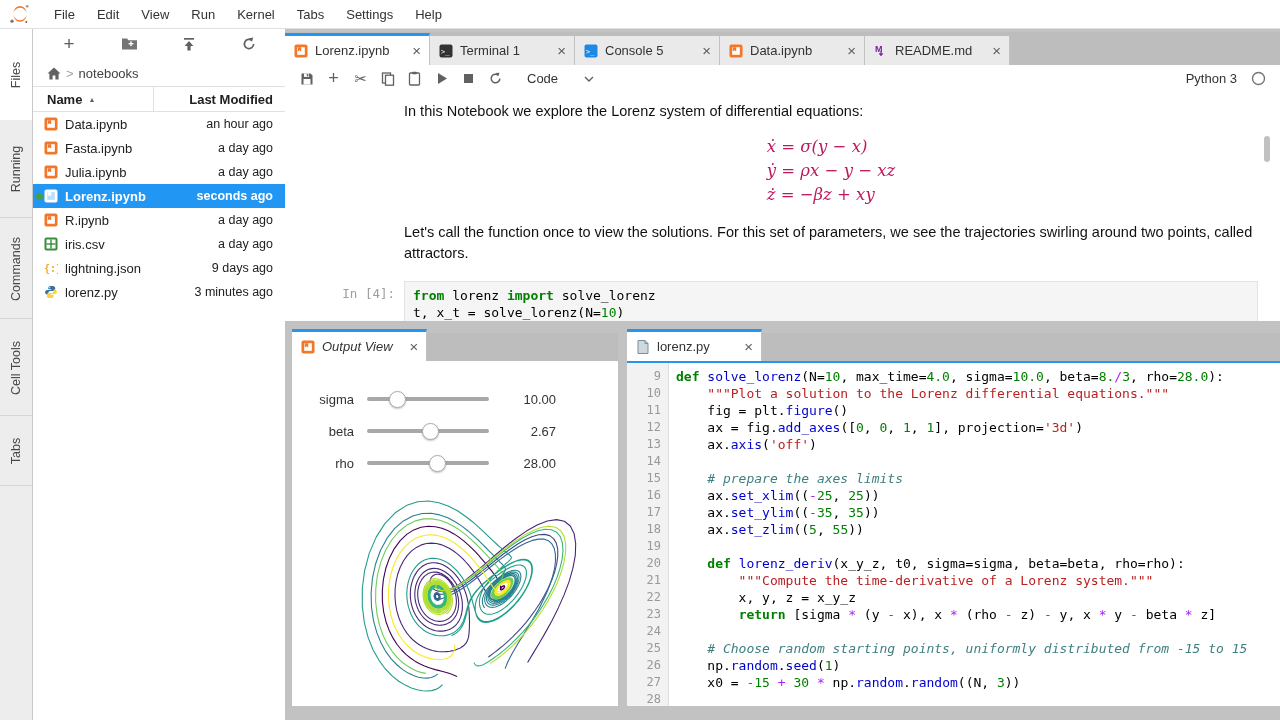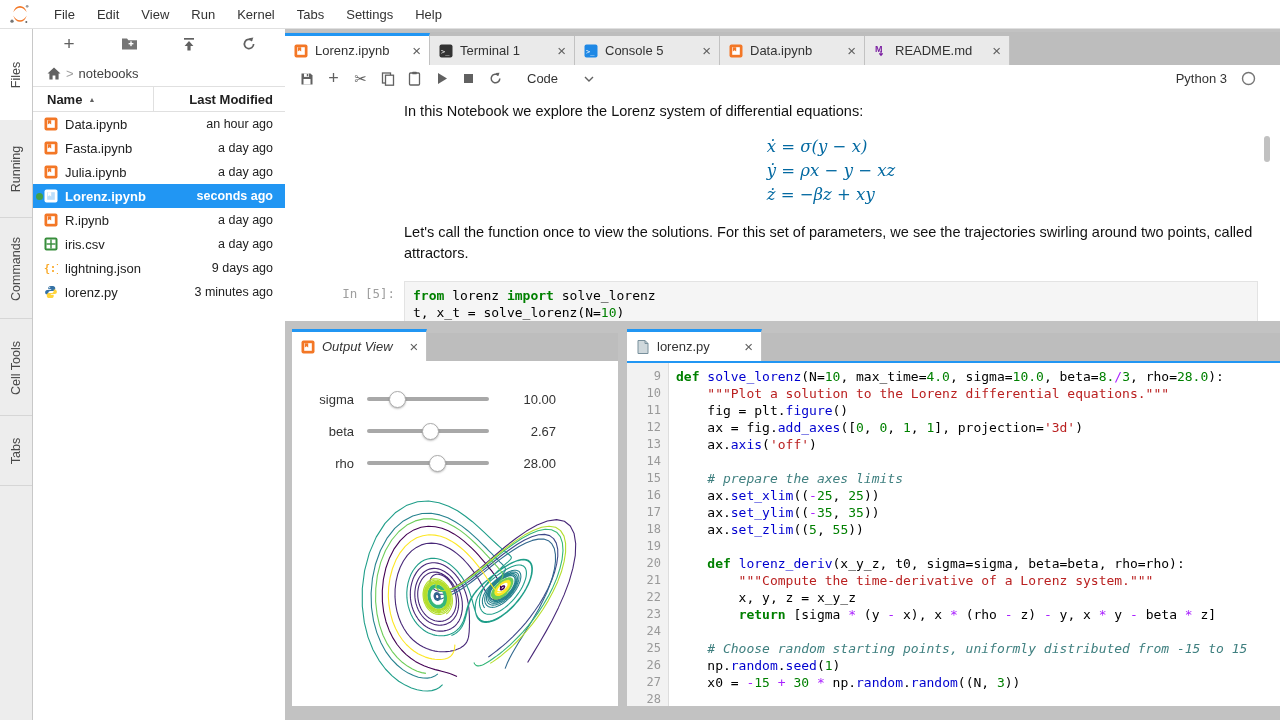--- a/index.html
+++ b/index.html
@@ -41,30 +41,30 @@
   .dtab .ticon{width:14px;height:14px;margin-right:7px;flex:0 0 14px;display:flex;align-items:center;justify-content:center;}
   .dtab .tlabel{flex:1;white-space:nowrap;overflow:hidden;}
   .dtab .tclose{color:#5f5f5f;font-size:15px;margin-left:6px;}
   .dtab.active{background:#fff;border-top:3px solid #2196f3;height:32px;}
   
   #main-tabbar{left:0;top:4px;width:995px;height:33px;}
   #nb-toolbar{position:absolute;left:0;top:37px;width:995px;height:27px;background:#fff;
               border-bottom:1px solid #e0e0e0;display:flex;align-items:center;}
   .tb-btn{width:27px;height:20px;display:flex;align-items:center;justify-content:center;color:#616161;}
   #celltype{display:flex;align-items:center;gap:26px;margin-left:18px;font-size:13px;color:#333;}
-  #kernel-area{margin-left:auto;display:flex;align-items:center;gap:14px;padding-right:24px;font-size:13px;color:#333;}
+  #kernel-area{margin-left:auto;display:flex;align-items:center;gap:14px;padding-right:14px;font-size:13px;color:#333;}
   #notebook{position:absolute;left:0;top:64px;width:995px;height:229px;background:#fff;overflow:hidden;}
   .nb-row{display:flex;}
   .nb-prompt{flex:0 0 110px;text-align:right;padding-right:9px;font-family:"DejaVu Sans Mono",monospace;
              font-size:12.5px;color:#9e9e9e;padding-top:5px;}
   .nb-body{flex:1;margin-right:22px;}
   .md-text{font-size:14.5px;color:#111;line-height:21px;}
   #equations{text-align:center;margin:13px 0 15px 0;}
   #equations .eqlines{display:inline-block;text-align:left;
-     font-family:"DejaVu Serif",serif;font-style:italic;font-size:16.5px;line-height:24px;color:#0369a1;}
+     font-family:"DejaVu Serif",serif;font-style:italic;font-size:16.5px;line-height:24px;color:#be185d;}
   .code-area{background:#f5f5f5;border:1px solid #e3e3e3;padding:5px 8px;
              font-family:"DejaVu Sans Mono",monospace;font-size:13px;line-height:17px;white-space:pre;}
   
   #out-tabbar{left:7px;top:305px;width:326px;height:28px;}
   #out-tabbar .dtab{width:135px;font-style:italic;}
   #output-panel{position:absolute;left:7px;top:333px;width:326px;height:345px;background:#fff;overflow:hidden;}
   .slider-row{display:flex;align-items:center;height:32px;}
   .slider-label{flex:0 0 62px;text-align:right;font-size:13px;color:#333;}
   .slider-track-wrap{position:relative;width:122px;height:16px;margin:0 15px 0 13px;}
   .slider-track{position:absolute;left:0;top:6px;width:122px;height:4px;background:#a8a8a8;border-radius:2px;}
@@ -406,21 +406,21 @@
     <div id="notebook">
       <div class="nb-row" style="padding-top:9px;">
         <div class="nb-prompt"></div>
         <div class="nb-body">
           <div class="md-text">In this Notebook we explore the Lorenz system of differential equations:</div>
           <div id="equations"><div class="eqlines" id="eq-lines"><div>ẋ = σ(y − x)</div><div>ẏ = ρx − y − xz</div><div>ż = −βz + xy</div></div></div>
           <div class="md-text">Let's call the function once to view the solutions. For this set of parameters, we see the trajectories swirling around two points, called attractors.</div>
         </div>
       </div>
       <div class="nb-row" style="margin-top:17px;">
-        <div class="nb-prompt">In [5]:</div>
+        <div class="nb-prompt">In [4]:</div>
         <div class="nb-body">
           <div class="code-area" id="cell-code"><div><span class="tk-kw">from</span><span class="tk-pl"> lorenz </span><span class="tk-kw">import</span><span class="tk-pl"> solve_lorenz</span></div><div><span class="tk-pl">t, x_t = solve_lorenz(N=</span><span class="tk-num">10</span><span class="tk-pl">)</span></div></div>
         </div>
       </div>
     </div>
 
     <div id="out-tabbar" class="tabbar">
         <div class="dtab active">
           <span class="ticon">
             <span style="display: inline-flex; align-items: center; justify-content: center; width: 14px; height: 14px;">

